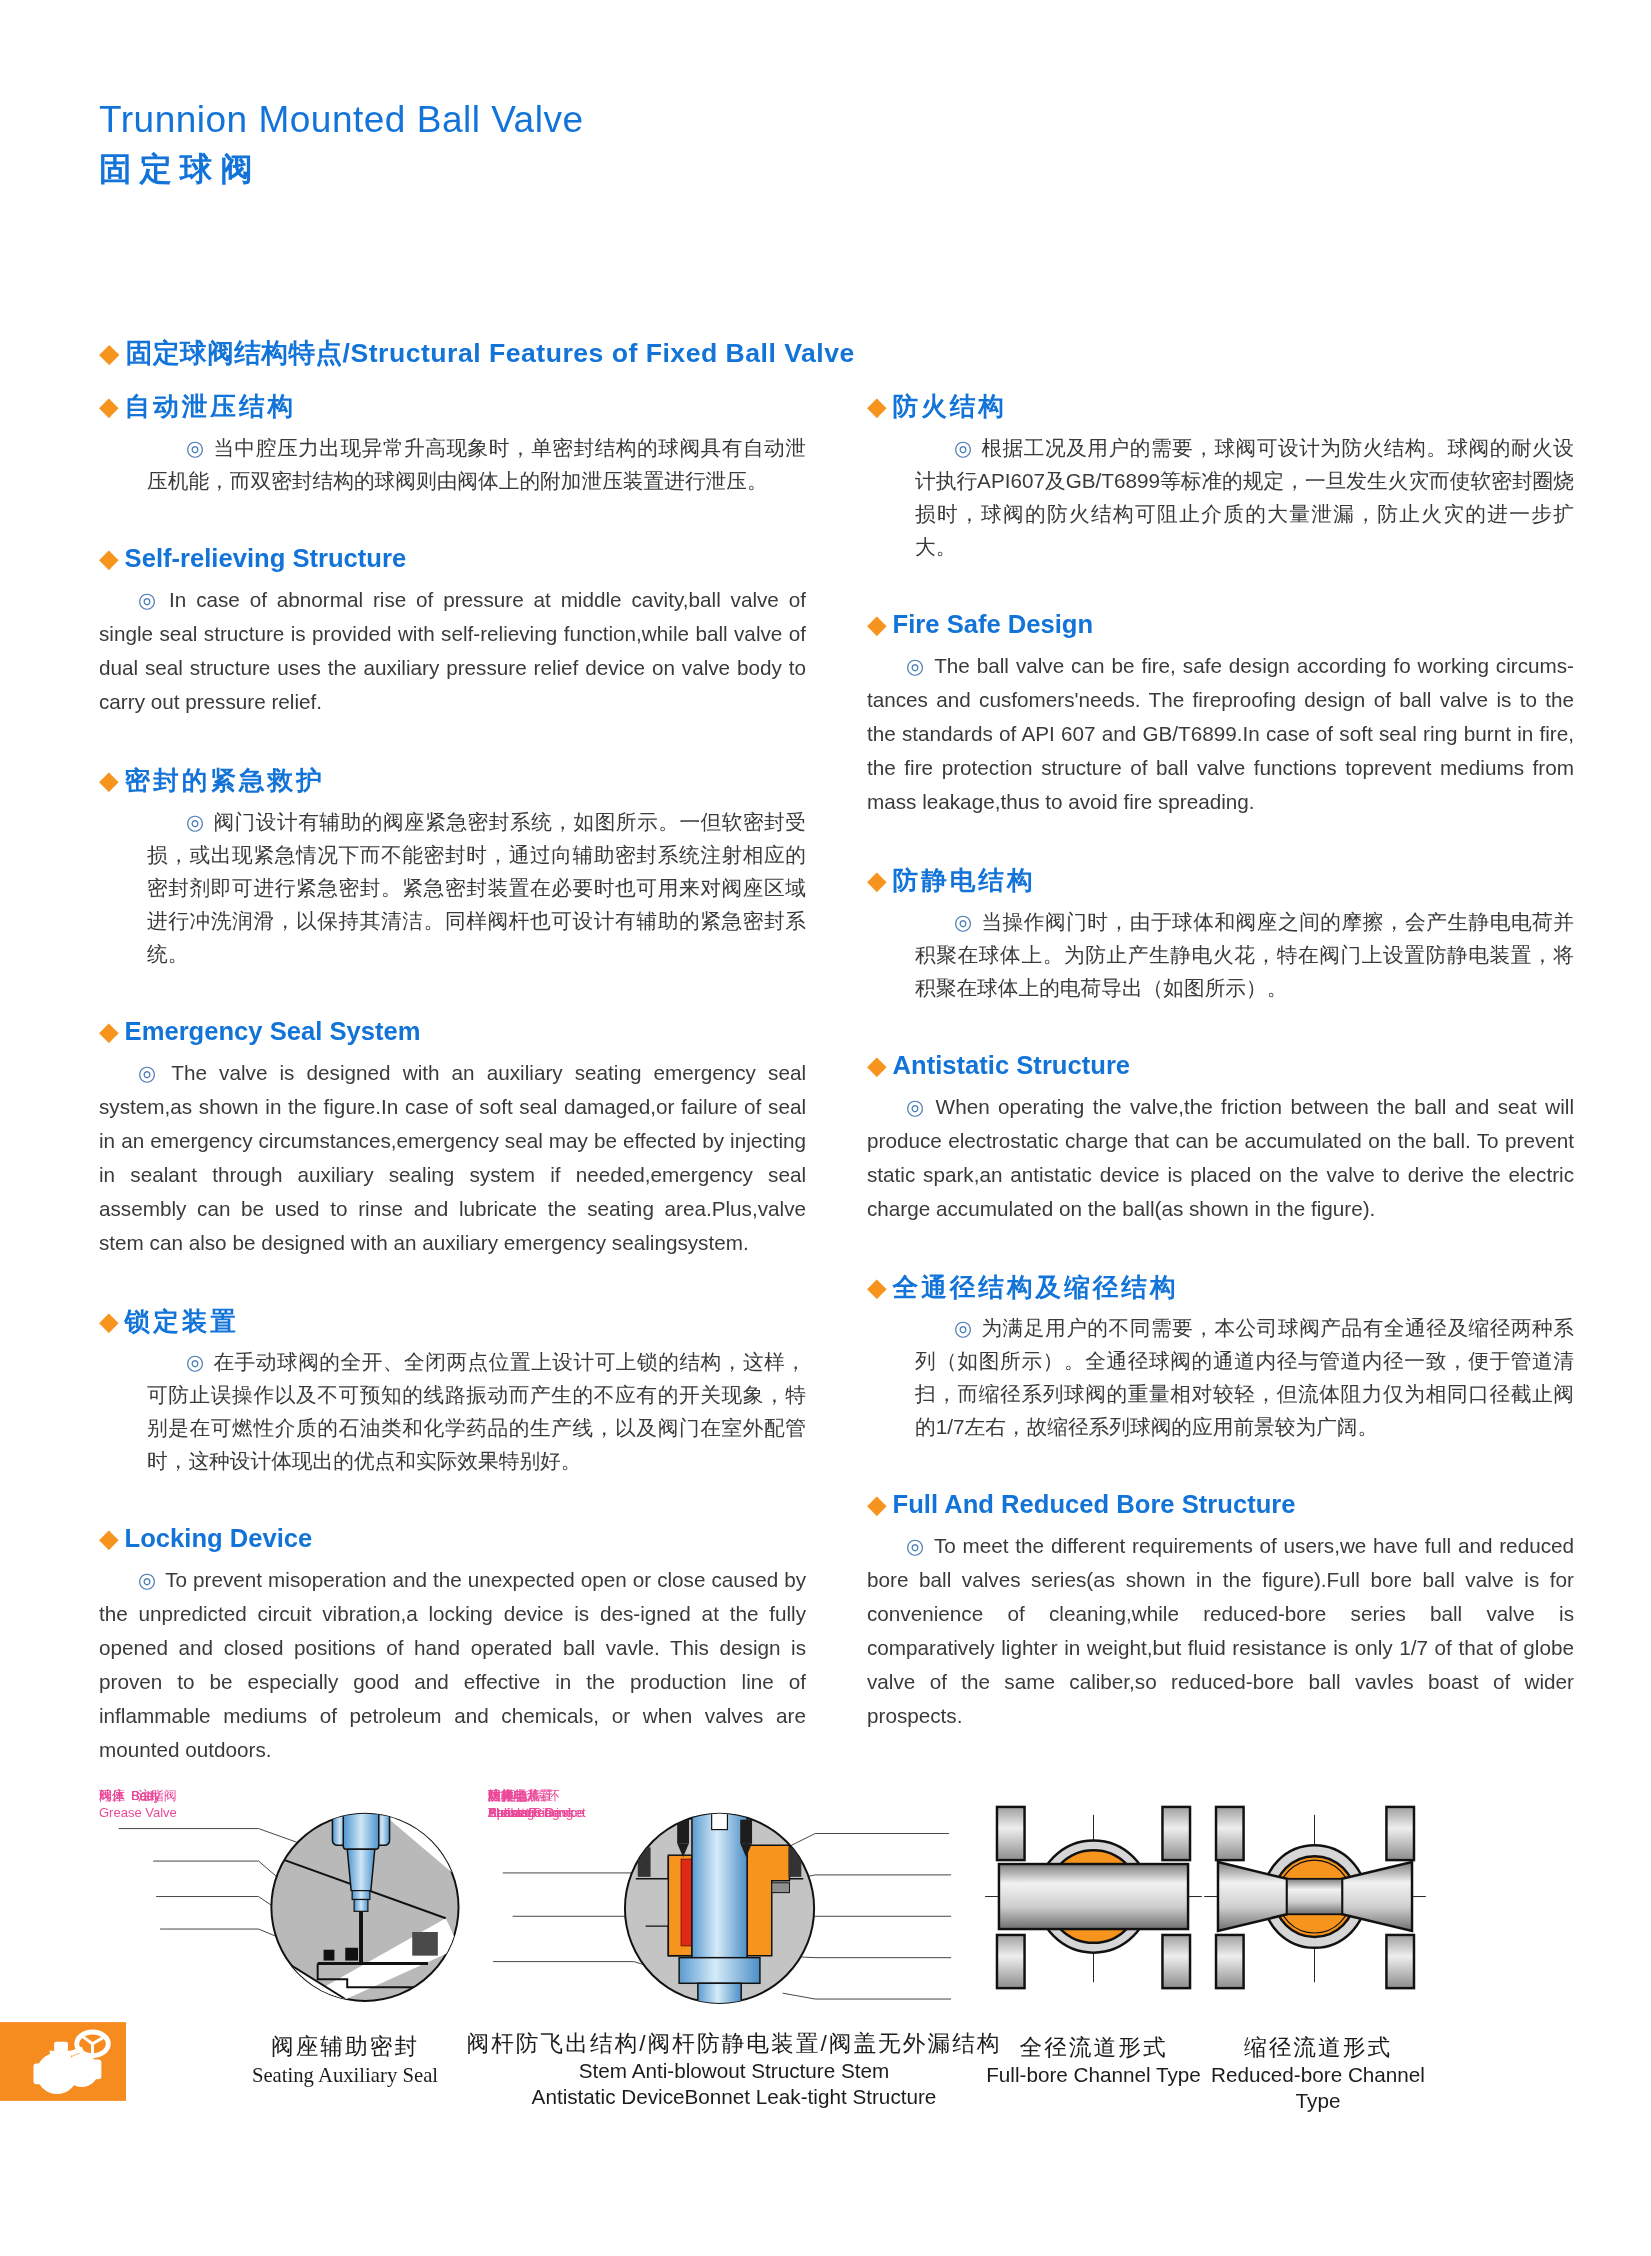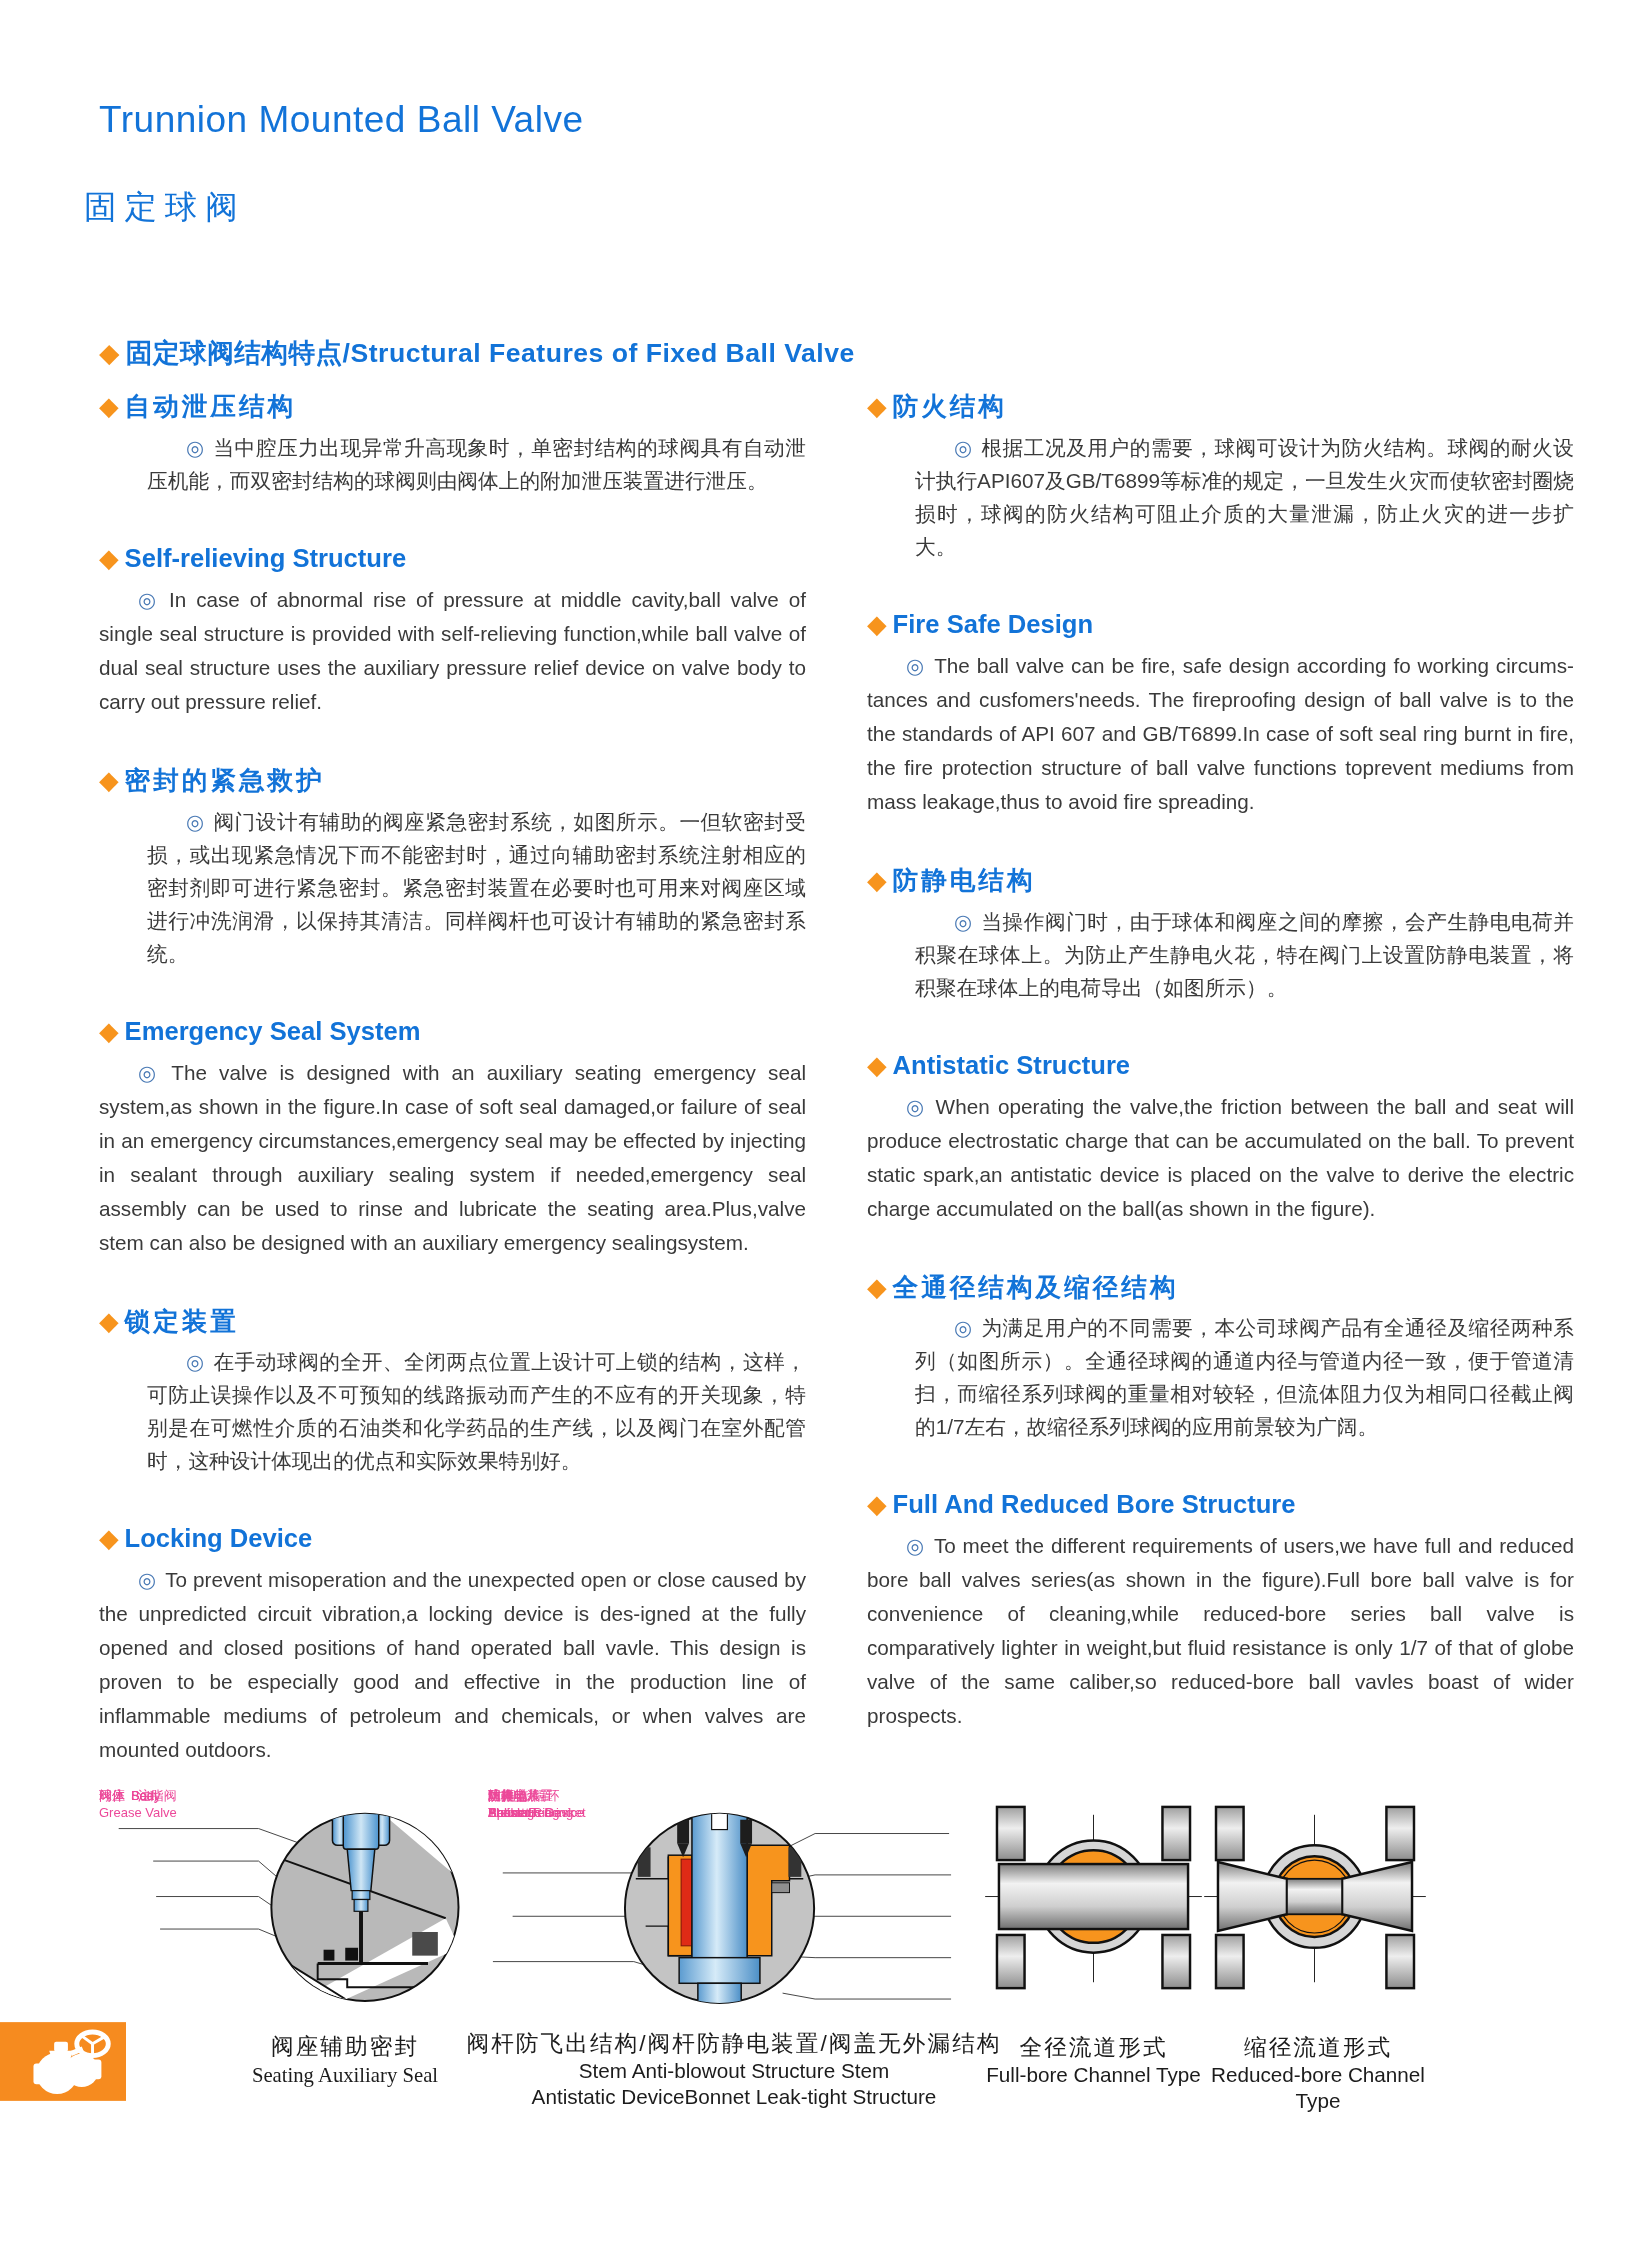--- a/index.html
+++ b/index.html
@@ -10,22 +10,22 @@
     color:#333333; overflow:hidden;
   }
   .page { position:absolute; inset:0; background:#ffffff; }
 
   
   .title-en {
     position:absolute; left:99px; top:99px;
     font-size:37px; font-weight:normal; color:#1273d8; letter-spacing:0.5px;text-align:right;
   }
   .title-zh {
-    position:absolute; left:84px; top:148px;
-    font-size:32.5px; font-weight:normal; color:#1273d8; letter-spacing:7.9px;margin-top:38px;
+    position:absolute; left:99px; top:148px;
+    font-size:32.5px; font-weight:bold; color:#1273d8; letter-spacing:7.9px;
   }
   .section-header {
     position:absolute; left:99px; top:335px;
     font-size:26.6px; font-weight:bold; color:#1273d8; letter-spacing:0.5px;
   }
   .diamond { color:#F7941D; margin-right:5.9px; font-style:normal; }
 
   
   .columns {
     position:absolute; left:99px; top:390px; width:1475px;

